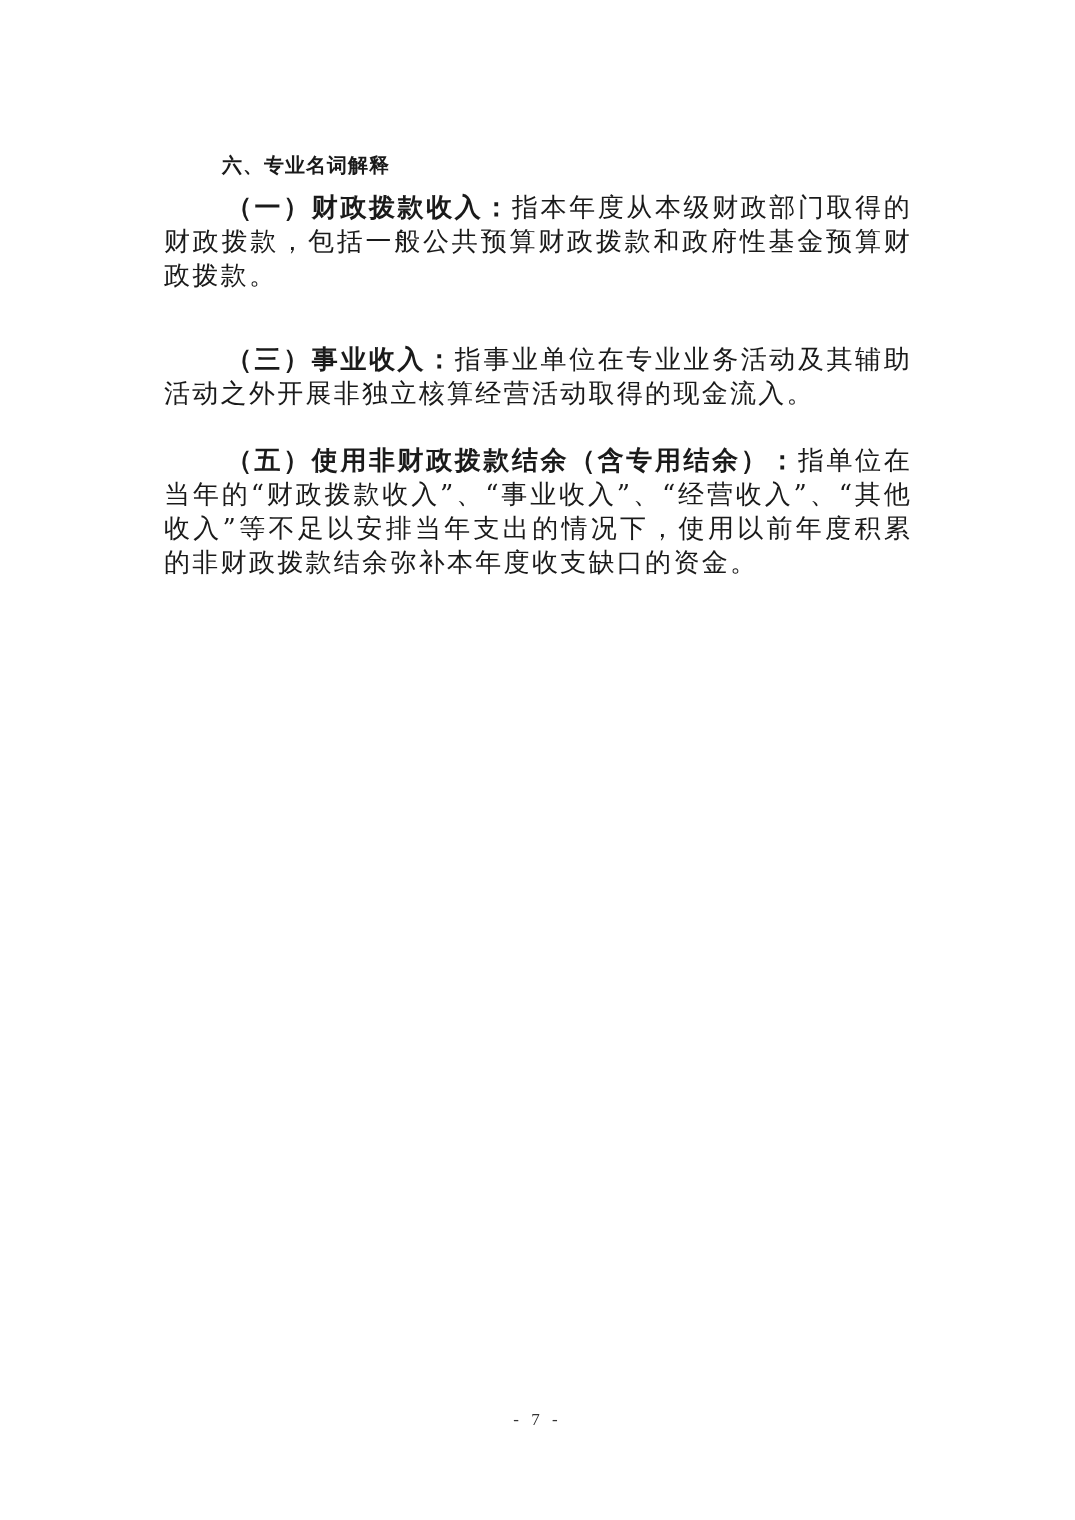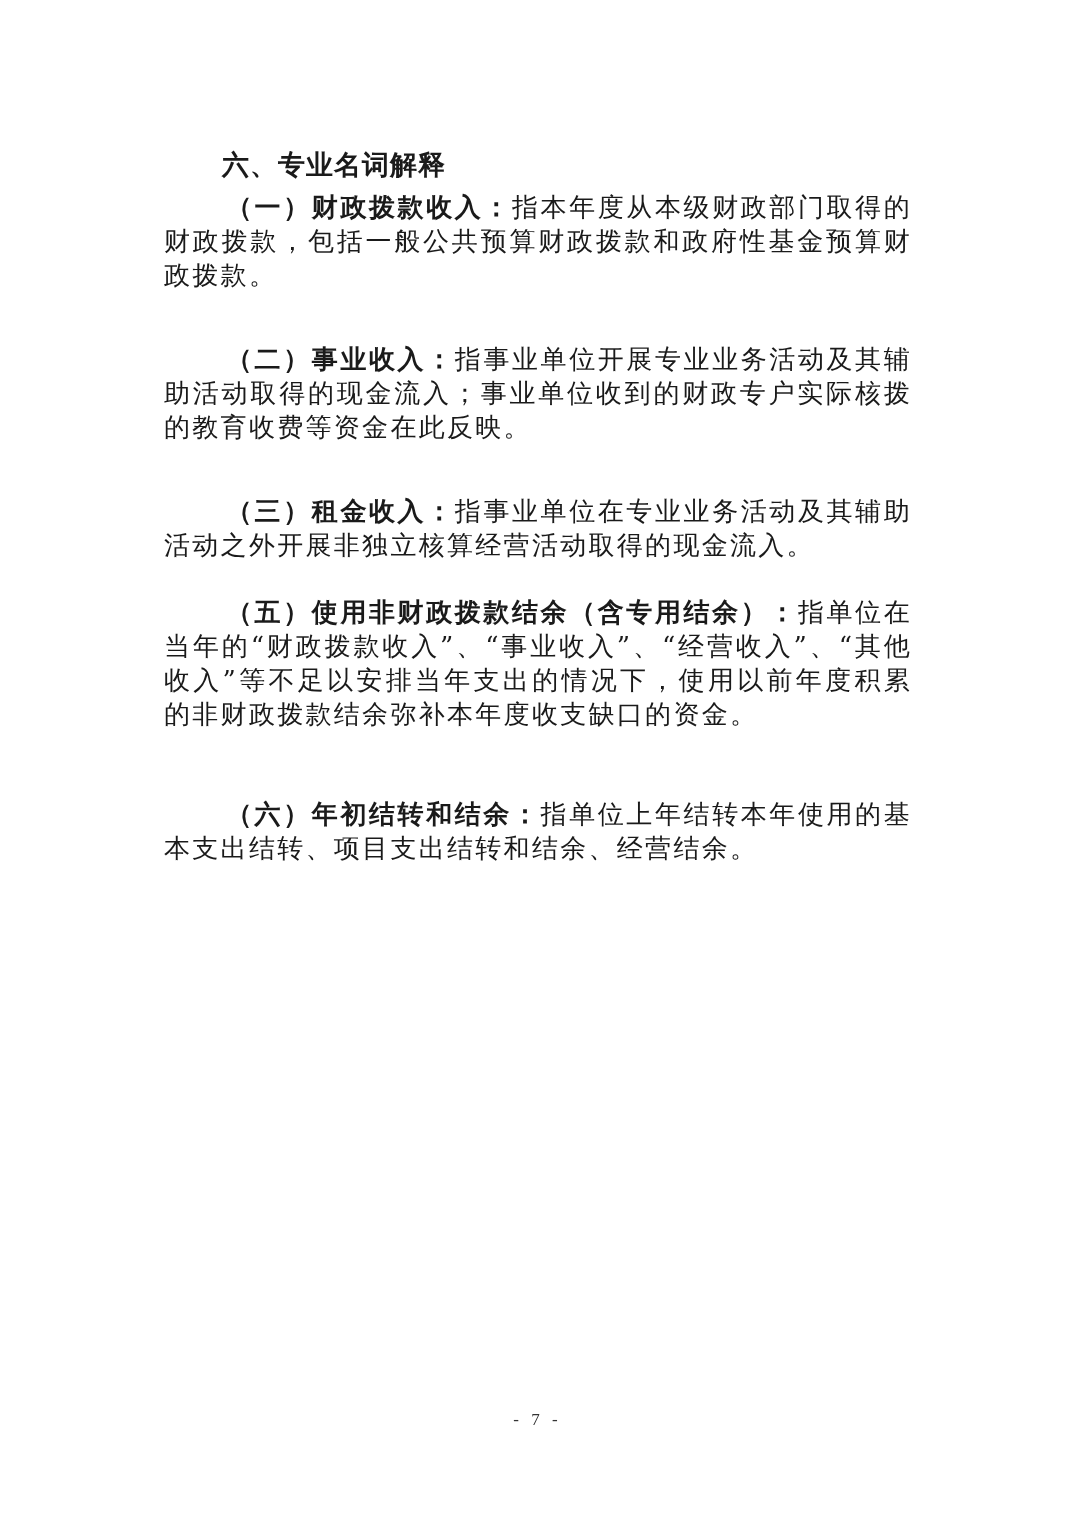--- a/index.html
+++ b/index.html
@@ -17,21 +17,21 @@
     }
     .page {
       position: absolute;
       left: 164px;
       top: 140px;
       width: 748px;
     }
     .section-title {
       font-family: "DejaVu Sans", "Liberation Sans", sans-serif;
       font-weight: bold;
-      font-size: 27px;
+      font-size: 20px;
       line-height: 50px;
       height: 50px;
       margin: 0 0 0 58px;
       letter-spacing: 1px;
     }
     .para {
       font-size: 26px;
       line-height: 34px;
       margin: 0;
       text-indent: 62px;
@@ -62,31 +62,25 @@
 </head>
 <body>
 
 <div class="page">
   <h2 class="section-title">六、专业名词解释</h2>
 
   <p class="para" style="height:152px;">
     <span class="marker">（一）</span><span class="label">财政拨款收入：</span><span>指本年度从本级财政部门取得的财政拨款，包括一般公共预算财政拨款和政府性基金预算财政拨款。</span>
   </p>
 
-  <p class="para" style="height:152px;">
-    <span class="marker">（二）</span><span class="label">事业收入：</span><span>指事业单位开展专业业务活动及其辅助活动取得的现金流入；事业单位收到的财政专户实际核拨的教育收费等资金在此反映。</span>
-  </p>
 
   <p class="para" style="height:101px;">
-    <span class="marker">（三）</span><span class="label">租金收入：</span><span>指事业单位在专业业务活动及其辅助活动之外开展非独立核算经营活动取得的现金流入。</span>
+    <span class="marker">（三）</span><span class="label">事业收入：</span><span>指事业单位在专业业务活动及其辅助活动之外开展非独立核算经营活动取得的现金流入。</span>
   </p>
 
 
   <p class="para" style="height:202px;">
     <span class="marker">（五）</span><span class="label-regular">使用非财政拨款结余（含专用结余）：</span><span>指单位在当年的“财政拨款收入”、“事业收入”、“经营收入”、“其他收入”等不足以安排当年支出的情况下，使用以前年度积累的非财政拨款结余弥补本年度收支缺口的资金。</span>
   </p>
 
-  <p class="para" style="height:101px;">
-    <span class="marker">（六）</span><span class="label">年初结转和结余：</span><span>指单位上年结转本年使用的基本支出结转、项目支出结转和结余、经营结余。</span>
-  </p>
 </div>
 
 <div class="page-number">- 7 -</div>
 
 </body></html>

